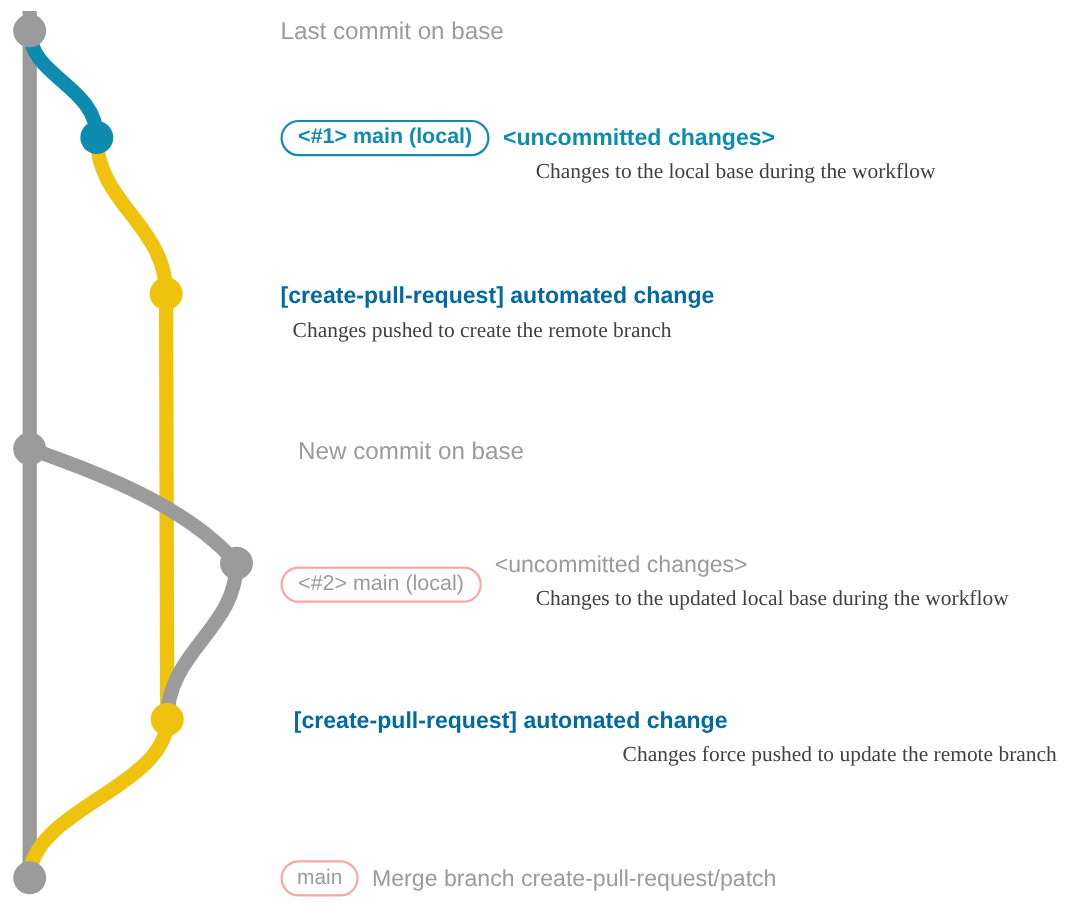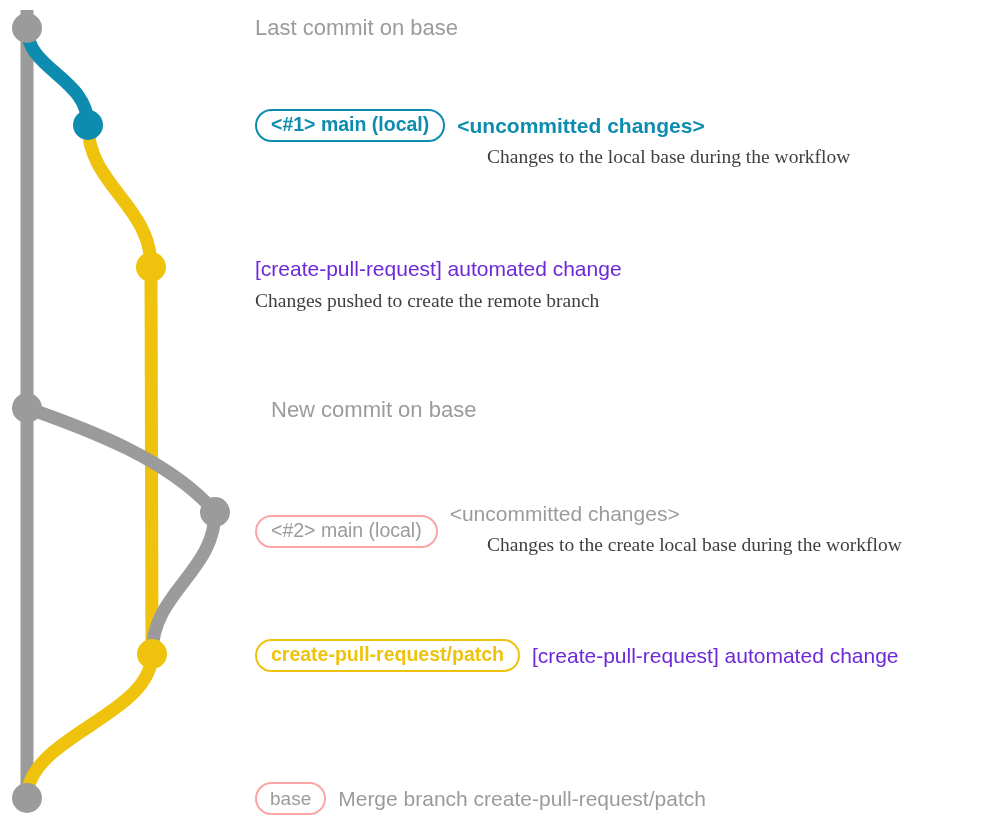--- a/index.html
+++ b/index.html
@@ -83,21 +83,21 @@
   .subject {
     font-size: 21px;
     font-family: "Liberation Sans", sans-serif;
     white-space: nowrap;
     line-height: 1;
   }
   .subject.gap {
     margin-left: 12px;
   }
   .subject.blue   { color: #0D8CB0; font-weight: bold; }
-  .subject.yellow { color: #6d28d9; font-weight: normal; }
+  .subject.yellow { color: #0369a1; font-weight: bold; }
   .subject.gray   { color: #9b9b9b; font-weight: normal; }
 
   .headline {
     font-size: 22px;
     color: #9b9b9b;
     font-family: "Liberation Sans", sans-serif;
     white-space: nowrap;
     line-height: 1;
   }
 
@@ -152,43 +152,43 @@
       <span class="subject blue gap">&lt;uncommitted changes&gt;</span>
     </div>
   </div>
   <div class="note" style="left:487px; top:147px;">Changes to the local base during the workflow</div>
 
   <div class="row" style="top:251px;">
     <div class="row-inner">
       <span class="subject yellow">[create-pull-request] automated change</span>
     </div>
   </div>
-  <div class="note" style="left:255px; top:291px;text-align:center;">Changes pushed to create the remote branch</div>
+  <div class="note" style="left:266px; top:291px;text-align:center;">Changes pushed to create the remote branch</div>
 
   <div class="row" style="top:393px;padding-left:16px;">
     <div class="row-inner">
       <span class="headline">New commit on base</span>
     </div>
   </div>
 
   <div class="row" style="top:496px;">
     <div class="row-inner">
       <span class="chip gray-bold">&lt;#2&gt; main (local)</span>
       <span class="subject gray gap">&lt;uncommitted changes&gt;</span>
     </div>
   </div>
-  <div class="note" style="left:487px; top:535px;">Changes to the create local base during the workflow</div>
+  <div class="note" style="left:487px; top:535px;">Changes to the updated local base during the workflow</div>
 
   <div class="row" style="top:638px;">
     <div class="row-inner">
-      <span class="chip yellow">create-pull-request/patch</span>
       <span class="subject yellow gap">[create-pull-request] automated change</span>
     </div>
   </div>
+  <div class="note" style="left:566px; top:677px;">Changes force pushed to update the remote branch</div>
 
   <div class="row" style="top:781px;">
     <div class="row-inner">
-      <span class="chip small">base</span>
+      <span class="chip small">main</span>
       <span class="subject gray gap">Merge branch create-pull-request/patch</span>
     </div>
   </div>
 
 </div>
 
 </body></html>

